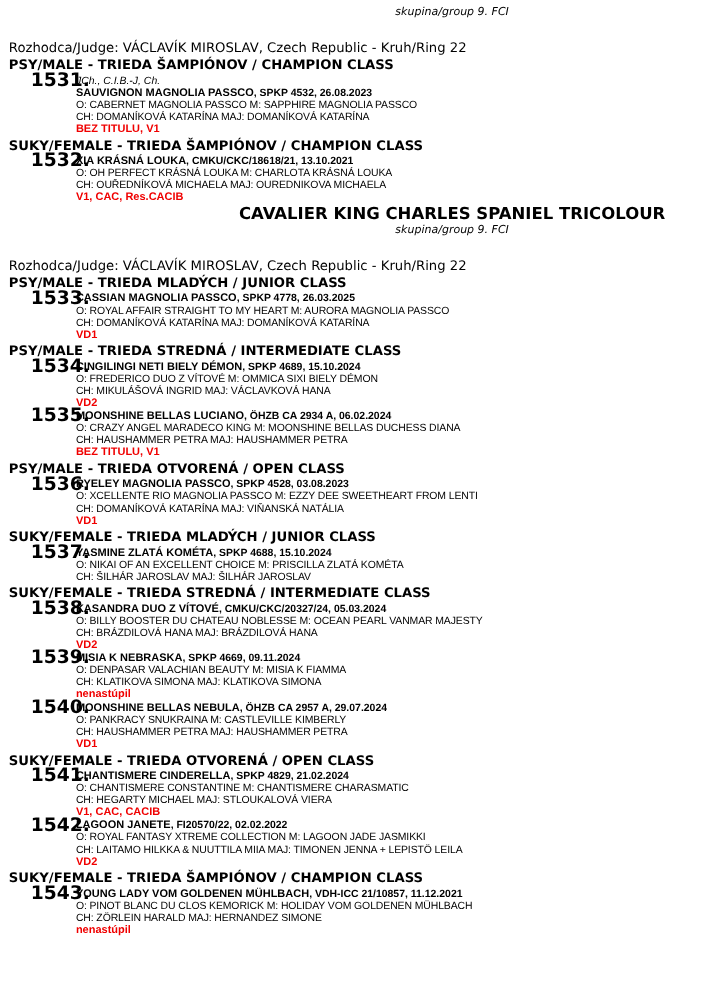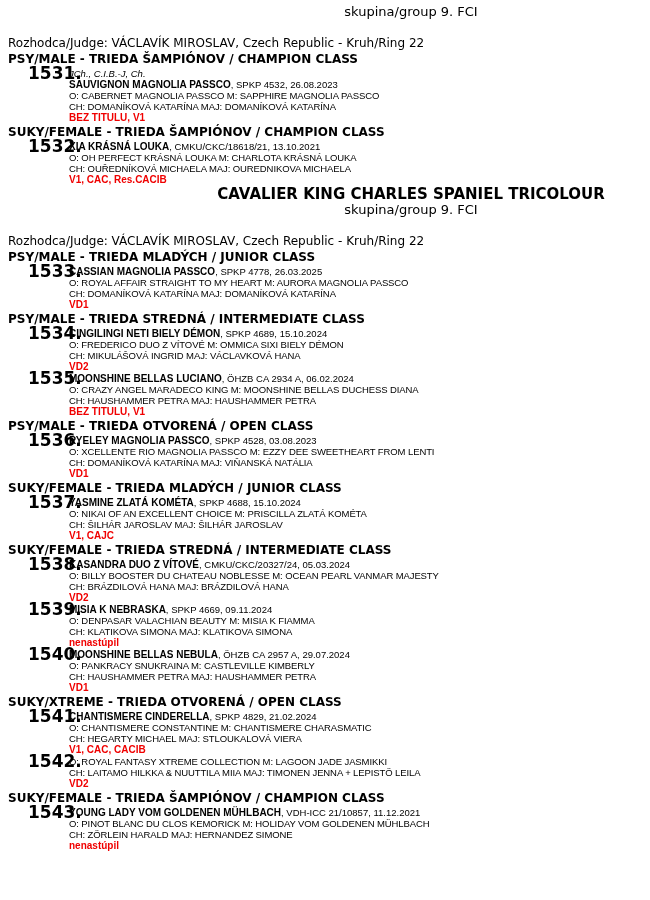--- a/index.html
+++ b/index.html
@@ -14,21 +14,21 @@
     font-family: "Liberation Sans", sans-serif;
   }
   .breed-header { text-align: center; padding-left: 172px; }
   .breed-title {
     font-family: "DejaVu Sans", sans-serif;
     font-weight: bold; font-size: 15px; line-height: 17px;
     white-space: nowrap;
   }
   .breed-subtitle {
     font-family: "DejaVu Sans", sans-serif;
-    font-size: 13px; line-height: 13px;
+    font-size: 10px; line-height: 13px; font-style: italic;
   }
   .judge-line {
     font-family: "DejaVu Sans", sans-serif;
     font-size: 12px; line-height: 14px;
     margin-top: 18px;
     white-space: nowrap;
   }
   .class-heading {
     font-family: "DejaVu Sans", sans-serif;
     font-weight: bold; font-size: 12px; line-height: 14px;
@@ -40,21 +40,21 @@
     flex: 0 0 41px; width: 41px; margin-left: 20px;
     font-family: "DejaVu Sans", sans-serif;
     font-weight: bold; font-size: 17px; line-height: 11px; text-align: center;
   }
   .entry-body { flex: 1; min-width: 0; }
   .entry-titles {
     font-style: italic; font-size: 9.5px; line-height: 11px;
   }
   .entry-name-line { font-size: 10px; line-height: 11px; white-space: nowrap; }
   .dog-name { font-weight: bold; }
-  .dog-reg { font-weight: normal; font-size: 9.5px; }
+  .dog-reg { font-weight: bold; font-size: 9.5px; }
   .entry-detail {
     font-size: 9.5px; line-height: 11px; letter-spacing: -0.1px;
     white-space: nowrap;
   }
   .entry-result {
     font-weight: bold; font-size: 10px; line-height: 11px;
     color: var(--result-red);
   }
   .breed-section + .breed-section { }
 </style>
@@ -140,21 +140,20 @@
     </div>
   </div>
 
   <div class="class-heading">SUKY/FEMALE - TRIEDA MLADÝCH / JUNIOR CLASS</div>
   <div class="entry">
     <div class="entry-number">1537.</div>
     <div class="entry-body">
       <div class="entry-name-line"><span class="dog-name">YASMINE ZLATÁ KOMÉTA</span><span class="dog-reg">, SPKP 4688, 15.10.2024</span></div>
       <div class="entry-detail">O: NIKAI OF AN EXCELLENT CHOICE M: PRISCILLA ZLATÁ KOMÉTA</div>
       <div class="entry-detail">CH: ŠILHÁR JAROSLAV MAJ: ŠILHÁR JAROSLAV</div>
-      <div class="entry-result">V1, CAJC</div>
     </div>
   </div>
 
   <div class="class-heading">SUKY/FEMALE - TRIEDA STREDNÁ / INTERMEDIATE CLASS</div>
   <div class="entry">
     <div class="entry-number">1538.</div>
     <div class="entry-body">
       <div class="entry-name-line"><span class="dog-name">KASANDRA DUO Z VÍTOVÉ</span><span class="dog-reg">, CMKU/CKC/20327/24, 05.03.2024</span></div>
       <div class="entry-detail">O: BILLY BOOSTER DU CHATEAU NOBLESSE M: OCEAN PEARL VANMAR MAJESTY</div>
       <div class="entry-detail">CH: BRÁZDILOVÁ HANA MAJ: BRÁZDILOVÁ HANA</div>
@@ -173,33 +172,34 @@
   <div class="entry">
     <div class="entry-number">1540.</div>
     <div class="entry-body">
       <div class="entry-name-line"><span class="dog-name">MOONSHINE BELLAS NEBULA</span><span class="dog-reg">, ÖHZB CA 2957 A, 29.07.2024</span></div>
       <div class="entry-detail">O: PANKRACY SNUKRAINA M: CASTLEVILLE KIMBERLY</div>
       <div class="entry-detail">CH: HAUSHAMMER PETRA MAJ: HAUSHAMMER PETRA</div>
       <div class="entry-result">VD1</div>
     </div>
   </div>
 
-  <div class="class-heading">SUKY/XTREME - TRIEDA OTVORENÁ / OPEN CLASS</div>
+  <div class="class-heading">SUKY/FEMALE - TRIEDA OTVORENÁ / OPEN CLASS</div>
   <div class="entry">
     <div class="entry-number">1541.</div>
     <div class="entry-body">
       <div class="entry-name-line"><span class="dog-name">CHANTISMERE CINDERELLA</span><span class="dog-reg">, SPKP 4829, 21.02.2024</span></div>
       <div class="entry-detail">O: CHANTISMERE CONSTANTINE M: CHANTISMERE CHARASMATIC</div>
       <div class="entry-detail">CH: HEGARTY MICHAEL MAJ: STLOUKALOVÁ VIERA</div>
       <div class="entry-result">V1, CAC, CACIB</div>
     </div>
   </div>
   <div class="entry">
     <div class="entry-number">1542.</div>
     <div class="entry-body">
+      <div class="entry-name-line"><span class="dog-name">LAGOON JANETE</span><span class="dog-reg">, FI20570/22, 02.02.2022</span></div>
       <div class="entry-detail">O: ROYAL FANTASY XTREME COLLECTION M: LAGOON JADE JASMIKKI</div>
       <div class="entry-detail">CH: LAITAMO HILKKA &amp; NUUTTILA MIIA MAJ: TIMONEN JENNA + LEPISTÖ LEILA</div>
       <div class="entry-result">VD2</div>
     </div>
   </div>
 
   <div class="class-heading">SUKY/FEMALE - TRIEDA ŠAMPIÓNOV / CHAMPION CLASS</div>
   <div class="entry">
     <div class="entry-number">1543.</div>
     <div class="entry-body">

